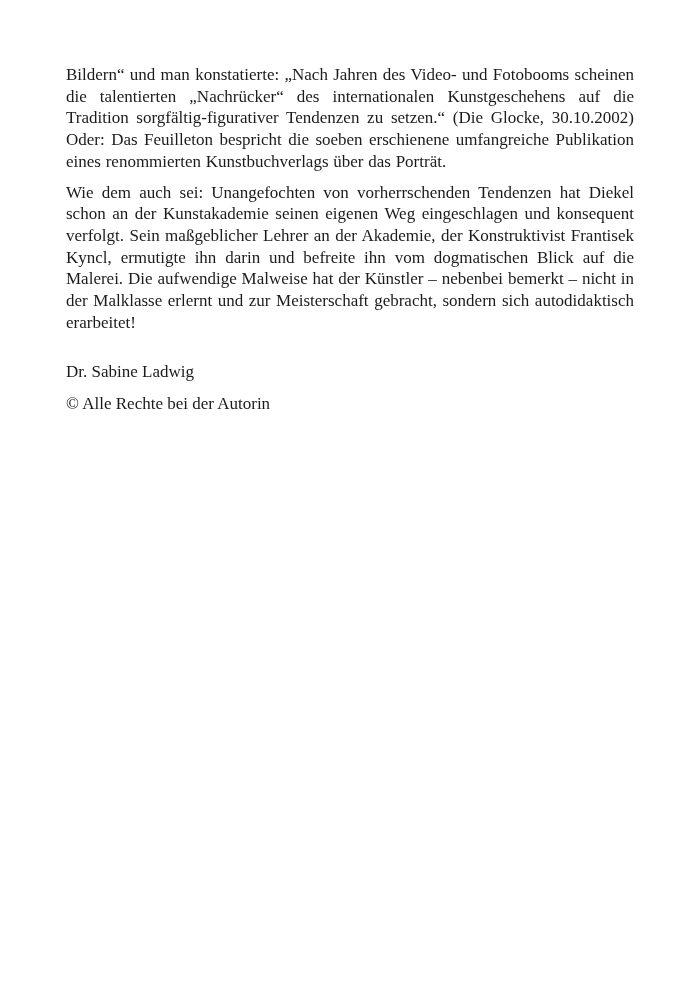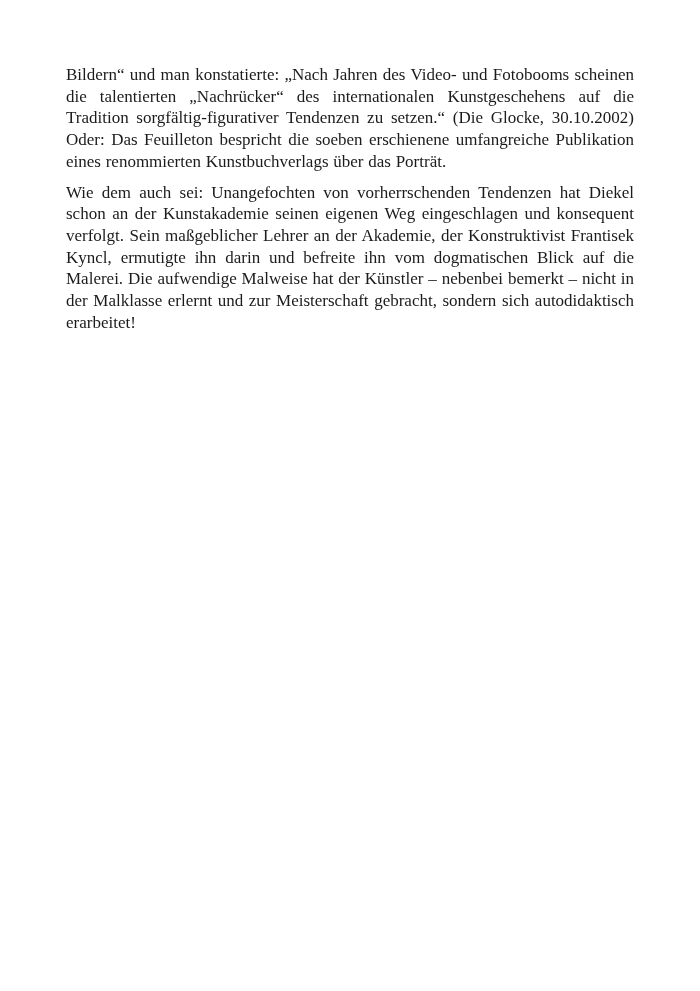--- a/index.html
+++ b/index.html
@@ -42,14 +42,18 @@
   }
 </style>
 </head>
 <body>
 
 <div class="page">
   <div class="text-block">
     <p class="body-par">Bildern“ und man konstatierte: „Nach Jahren des Video- und Fotobooms scheinen die talentierten „Nachrücker“ des internationalen Kunstgeschehens auf die Tradition sorgfältig-figurativer Tendenzen zu setzen.“ (Die Glocke, 30.10.2002) Oder: Das Feuilleton bespricht die soeben erschienene umfangreiche Publikation eines renommierten Kunstbuchverlags über das Porträt.</p>
     <p class="body-par">Wie dem auch sei: Unangefochten von vorherrschenden Tendenzen hat Diekel schon an der Kunstakademie seinen eigenen Weg eingeschlagen und konsequent verfolgt. Sein maßgeblicher Lehrer an der Akademie, der Konstruktivist Frantisek Kyncl, ermutigte ihn darin und befreite ihn vom dogmatischen Blick auf die Malerei. Die aufwendige Malweise hat der Künstler – nebenbei bemerkt – nicht in der Malklasse erlernt und zur Meisterschaft gebracht, sondern sich autodidaktisch erarbeitet!</p>
 
+    <div class="signature-block">
+      <p class="sig-par">Dr. Sabine Ladwig</p>
+      <p class="sig-par">© Alle Rechte bei der Autorin</p>
+    </div>
   </div>
 </div>
 
 </body></html>

